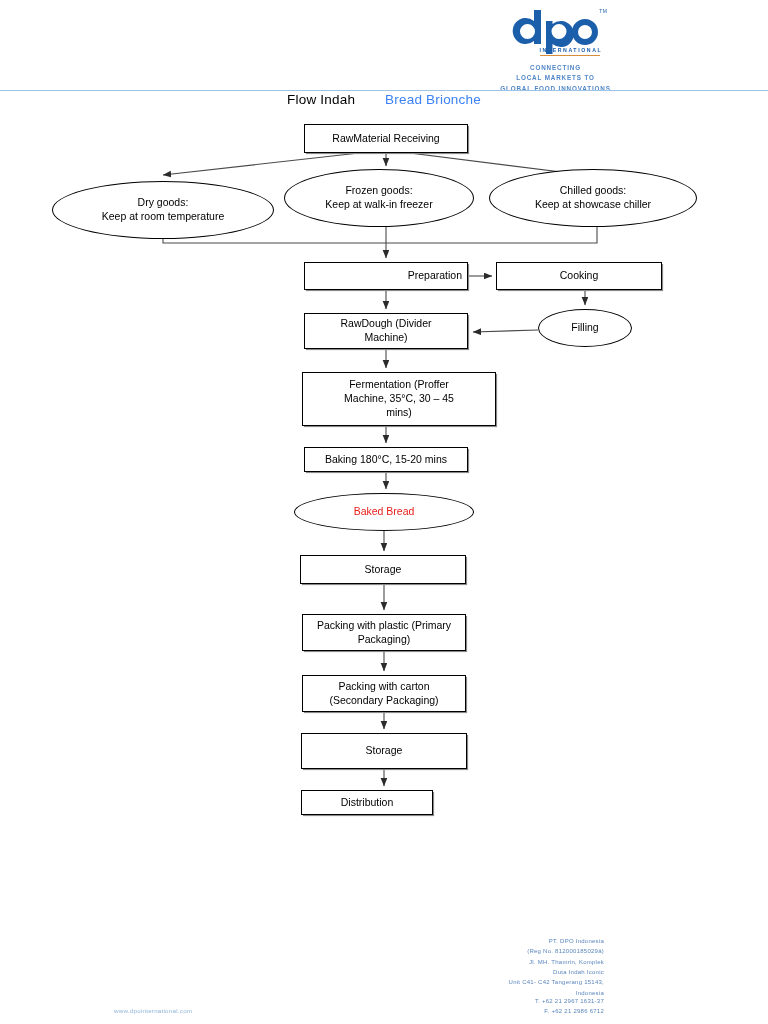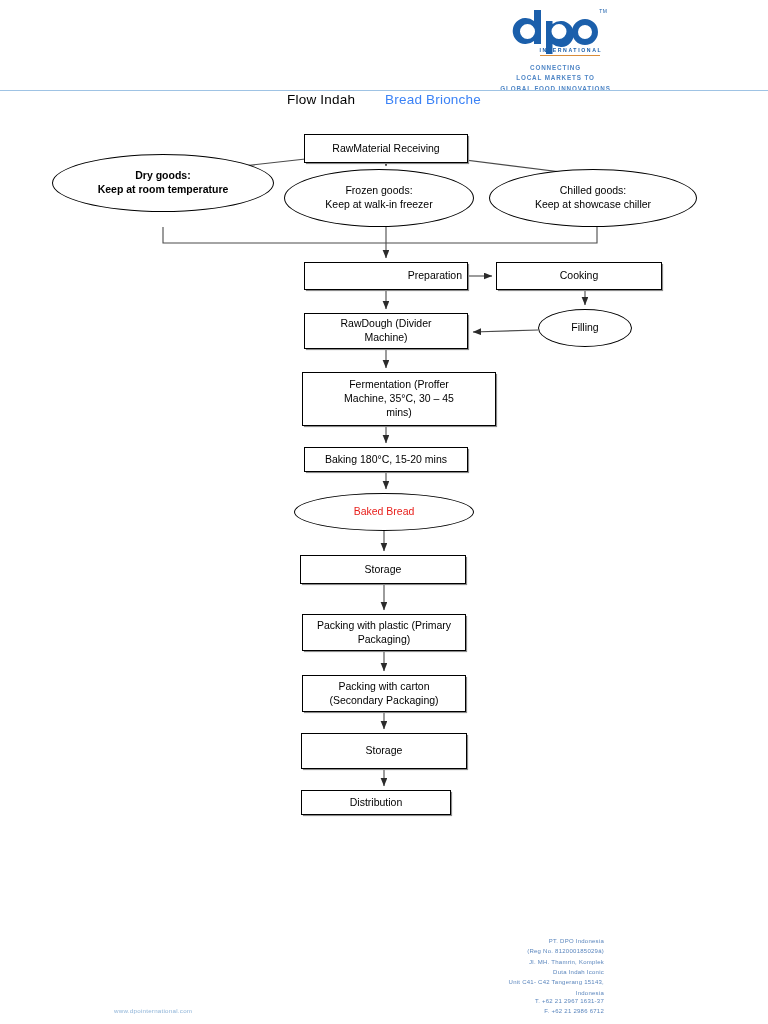--- a/index.html
+++ b/index.html
@@ -219,24 +219,24 @@
 
     <path d="M384,651 L384,671" marker-end="url(#arrow)"></path>
 
     <path d="M384,712 L384,729" marker-end="url(#arrow)"></path>
 
     <path d="M384,769 L384,786" marker-end="url(#arrow)"></path>
   </g>
 </svg>
 
 <div id="nodes-layer">
-    <div class="node box" style="left: 304px; top: 134px; width: 164px; height: 29px; color: rgb(0, 0, 0);">
+    <div class="node box" style="left: 304px; top: 124px; width: 164px; height: 29px; color: rgb(0, 0, 0);">
       <span>RawMaterial Receiving</span>
     </div>
-    <div class="node ellipse" style="left: 52px; top: 154px; width: 222px; height: 58px; color: rgb(0, 0, 0); font-weight: bold;">
+    <div class="node ellipse" style="left: 52px; top: 181px; width: 222px; height: 58px; color: rgb(0, 0, 0);">
       <span>Dry goods:<br>Keep at room temperature</span>
     </div>
     <div class="node ellipse" style="left: 284px; top: 169px; width: 190px; height: 58px; color: rgb(0, 0, 0);">
       <span>Frozen goods:<br>Keep at walk-in freezer</span>
     </div>
     <div class="node ellipse" style="left: 489px; top: 169px; width: 208px; height: 58px; color: rgb(0, 0, 0);">
       <span>Chilled goods:<br>Keep at showcase chiller</span>
     </div>
     <div class="node box" style="left: 304px; top: 262px; width: 164px; height: 28px; color: rgb(0, 0, 0); justify-content: flex-end;">
       <span>Preparation</span>
@@ -264,21 +264,21 @@
     </div>
     <div class="node box" style="left: 302px; top: 614px; width: 164px; height: 37px; color: rgb(0, 0, 0);">
       <span>Packing with plastic (Primary<br>Packaging)</span>
     </div>
     <div class="node box" style="left: 302px; top: 675px; width: 164px; height: 37px; color: rgb(0, 0, 0);">
       <span>Packing with carton<br>(Secondary Packaging)</span>
     </div>
     <div class="node box" style="left: 301px; top: 733px; width: 166px; height: 36px; color: rgb(0, 0, 0);">
       <span>Storage</span>
     </div>
-    <div class="node box" style="left: 301px; top: 790px; width: 150px; height: 25px; color: rgb(0, 0, 0);">
+    <div class="node box" style="left: 301px; top: 790px; width: 132px; height: 25px; color: rgb(0, 0, 0);">
       <span>Distribution</span>
     </div>
   </div>
 
 <div class="footer-address">
   <div>PT. DPO Indonesia</div>
   <div>(Reg No. 812000185029ä)</div>
   <div>Jl. MH. Thamrin, Komplek</div>
   <div>Duta Indah Iconic</div>
   <div>Unit C41- C42 Tangerang 15143,</div>

